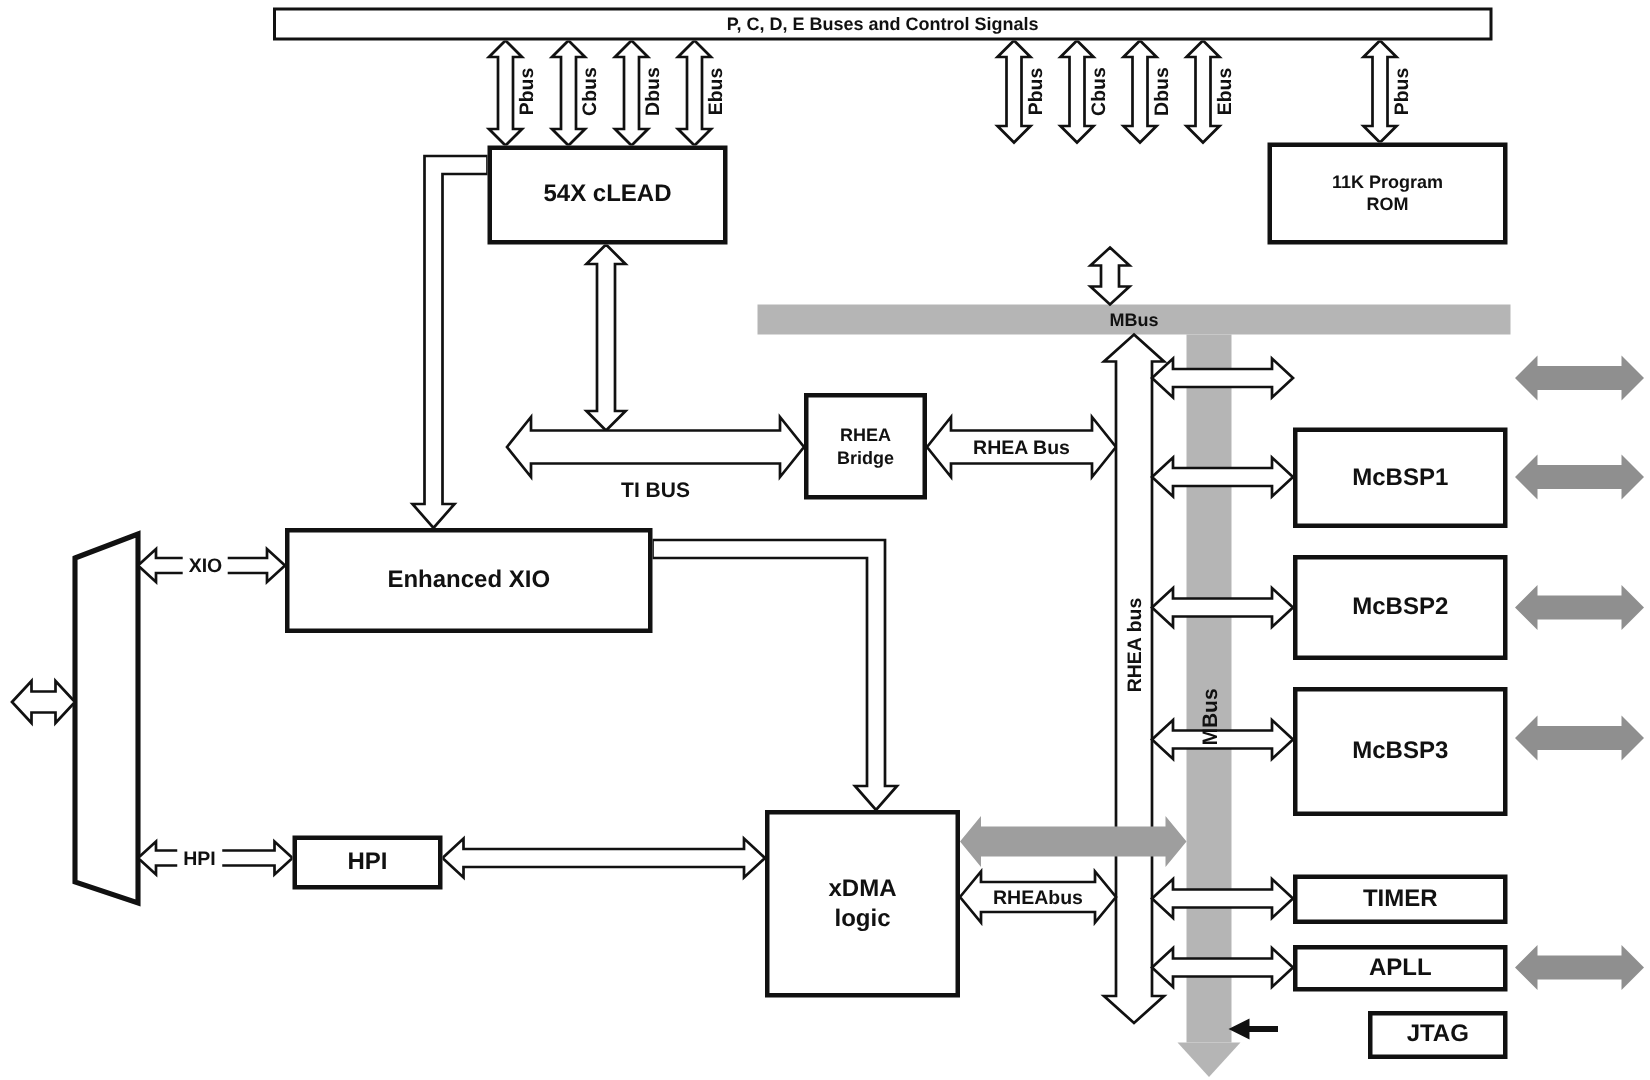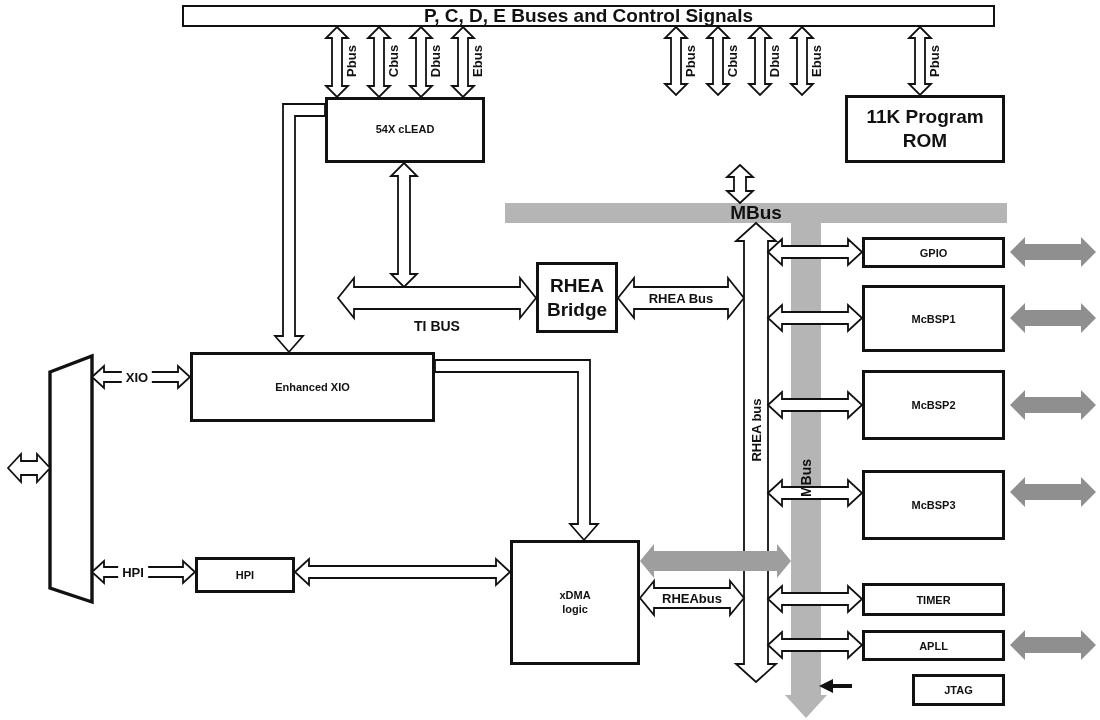--- a/index.html
+++ b/index.html
@@ -4,21 +4,21 @@
 <style>
   html,body{margin:0;padding:0;background:#fff;}
   #stage{position:relative;width:1100px;height:720px;background:#fff;overflow:hidden;
          font-family:"Liberation Sans", sans-serif;color:var(--ink,#111);}
   #stage *{box-sizing:border-box;}
   #wires{position:absolute;left:0;top:0;pointer-events:none;}
   .bar{position:absolute;background:var(--bus-gray,#b5b5b5);display:flex;align-items:center;justify-content:center;}
   .box{position:absolute;background:#fff;border:3px solid var(--ink,#111);display:flex;align-items:center;
        justify-content:center;text-align:center;font-weight:bold;}
   .thin{border-width:2px;}
-  .fs15{font-size:11px;} .fs14{font-size:19px;}
+  .fs15{font-size:16px;} .fs14{font-size:12px;}
   .pre{white-space:pre-line;line-height:1.25;}
   .lbl{position:absolute;transform:translate(-50%,-50%);font-weight:bold;white-space:nowrap;font-size:13px;}
   .lbl.fs14{font-size:14px;margin-top:28px;}
   .lbl.bg{background:#fff;padding:0 4px;}
   .vlbl{position:absolute;transform:translate(-50%,-50%) rotate(-90deg);font-weight:bold;
         white-space:nowrap;font-size:13px;}
   .vlbl.fs14{font-size:14px;}
   
   .wire{fill:#fff;stroke:var(--ink,#111);stroke-width:1.8;stroke-linejoin:miter;}
   .shape{fill:#fff;stroke:var(--ink,#111);stroke-width:3.4;}
@@ -96,30 +96,27 @@
     <span>Enhanced XIO</span>
   </div>
   <div class="box fs15" style="left:195px;top:557px;width:100px;height:36px">
     <span>HPI</span>
   </div>
   <div class="box fs15" style="left:510px;top:540px;width:130px;height:125px">
     <span class="pre">xDMA
 logic</span>
   </div>
 
-  <div class="box fs15" style="left:862px;top:237px;width:143px;height:31px">
-    <span>GPIO</span>
-  </div>
   <div class="box fs15" style="left:862px;top:285px;width:143px;height:67px">
     <span>McBSP1</span>
   </div>
   <div class="box fs15" style="left:862px;top:370px;width:143px;height:70px">
     <span>McBSP2</span>
   </div>
-  <div class="box fs15" style="left:862px;top:470px;width:143px;height:70px">
+  <div class="box fs15" style="left:862px;top:458px;width:143px;height:86px">
     <span>McBSP3</span>
   </div>
   <div class="box fs15" style="left:862px;top:583px;width:143px;height:33px">
     <span>TIMER</span>
   </div>
   <div class="box fs15" style="left:862px;top:630px;width:143px;height:31px">
     <span>APLL</span>
   </div>
   <div class="box fs15" style="left:912px;top:674px;width:93px;height:32px">
     <span>JTAG</span>

